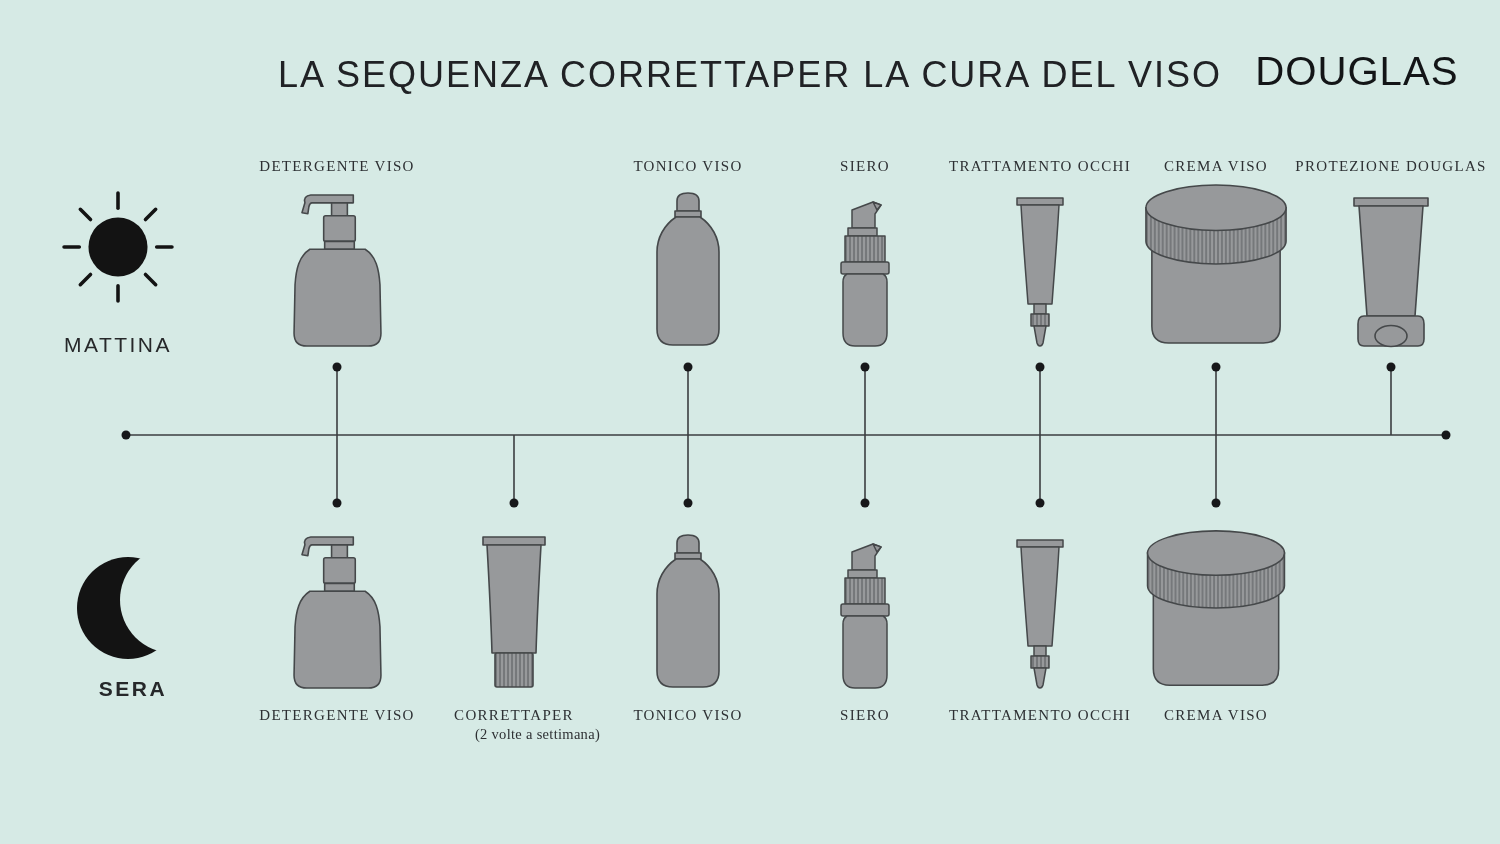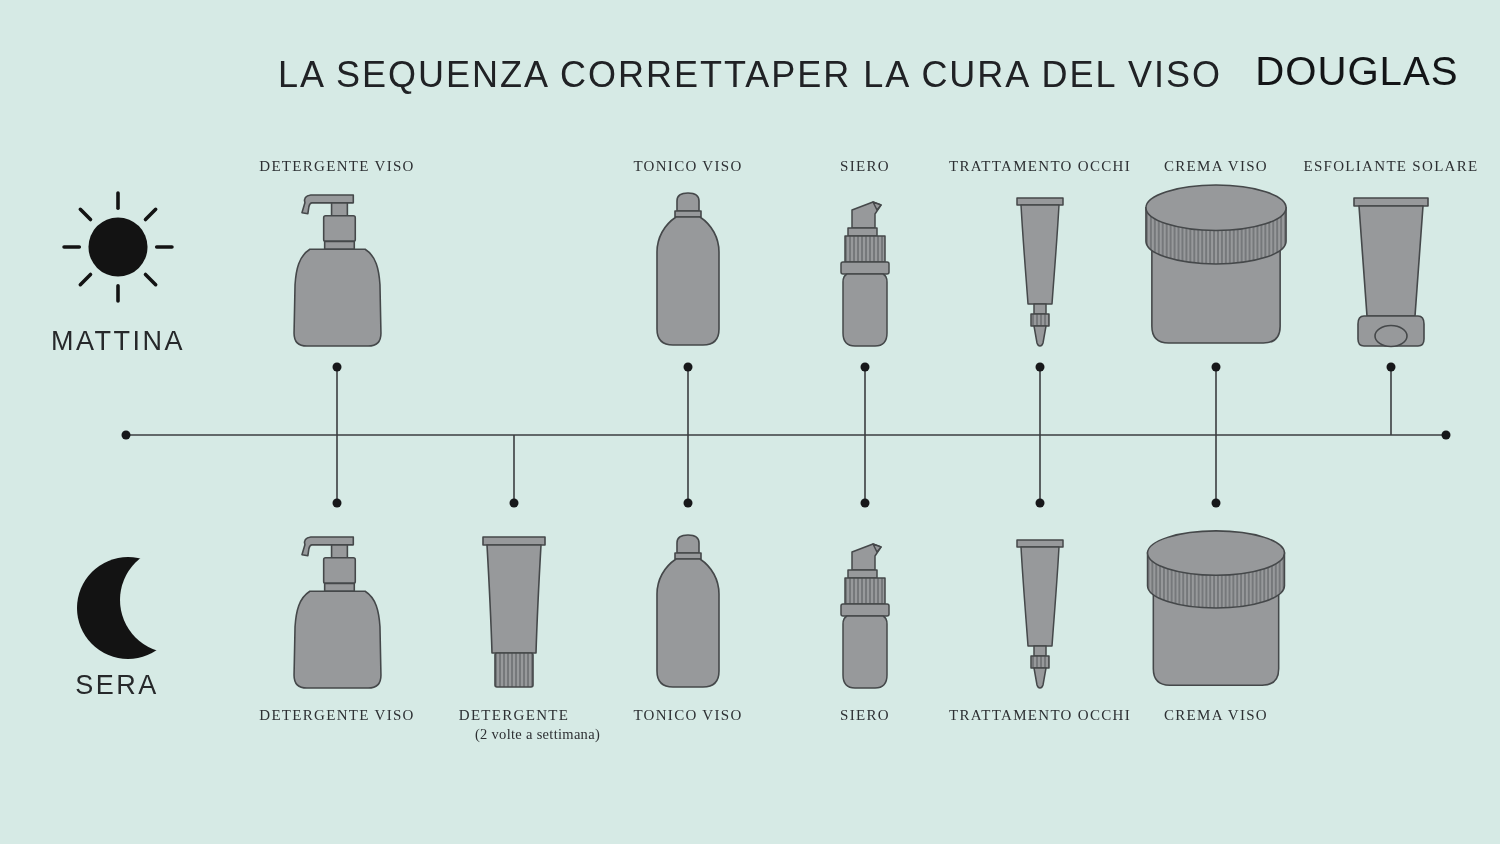--- a/index.html
+++ b/index.html
@@ -24,24 +24,24 @@
     position:absolute;top:48px;right:42px;
     font-size:41px;letter-spacing:1px;font-weight:400;
     color:#131517;
     transform:scaleX(.98);transform-origin:right;
     white-space:nowrap;
   }
 
   .rail-icon{position:absolute;}
   .rail-label{
     position:absolute;width:220px;text-align:center;
-    font-size:27px;letter-spacing:2.5px;color:#26282a;
+    font-size:21px;letter-spacing:2.5px;color:#26282a;margin-top:7px;
   }
   .rail-label.mattina{left:8px;top:326px;}
-  .rail-label.sera{left:7px;top:670px;}
+  .rail-label.sera{left:23px;top:670px;font-weight:bold;}
 
   .timeline-svg{position:absolute;left:0;top:0;pointer-events:none;}
 
   .slot{position:absolute;width:220px;display:flex;flex-direction:column;align-items:center;font-family:Liberation Serif, serif;}
   .slot.morning{top:156px;}
   .slot.evening{top:528px;}
   .plabel{
     font-size:15px;letter-spacing:1.3px;color:#2d3033;
     text-align:center;line-height:20px;white-space:nowrap;
   }
@@ -226,21 +226,21 @@
   <div class="slot morning" style="left:1106px">
     <div class="plabel">CREMA VISO</div>
     <div class="bottle">
       <svg width="148" height="166" viewBox="0 0 150 168">
           <use href="#sym-jar"></use>
         </svg>
     </div>
   </div>
 
   <div class="slot morning" style="left:1281px">
-    <div class="plabel">ESFOLIANTE SOLARE</div>
+    <div class="plabel">PROTEZIONE DOUGLAS</div>
     <div class="bottle">
       <svg width="90" height="152" viewBox="0 0 90 152">
           <use href="#sym-sole"></use>
         </svg>
     </div>
   </div>
 
   <div class="slot evening" style="left:227px">
     <div class="bottle">
       <svg width="99" height="158" viewBox="0 0 100 160">
@@ -249,21 +249,21 @@
     </div>
     <div class="plabel">DETERGENTE VISO</div>
   </div>
 
   <div class="slot evening" style="left:404px">
     <div class="bottle">
       <svg width="70" height="155" viewBox="0 0 70 155">
           <use href="#sym-esfoliante"></use>
         </svg>
     </div>
-    <div class="plabel">DETERGENTE</div>
+    <div class="plabel">CORRETTAPER</div>
     <div class="psub">(2 volte a settimana)</div>
   </div>
 
   <div class="slot evening" style="left:578px">
     <div class="bottle">
       <svg width="70" height="158" viewBox="0 0 70 158">
           <use href="#sym-tonico"></use>
         </svg>
     </div>
     <div class="plabel">TONICO VISO</div>

